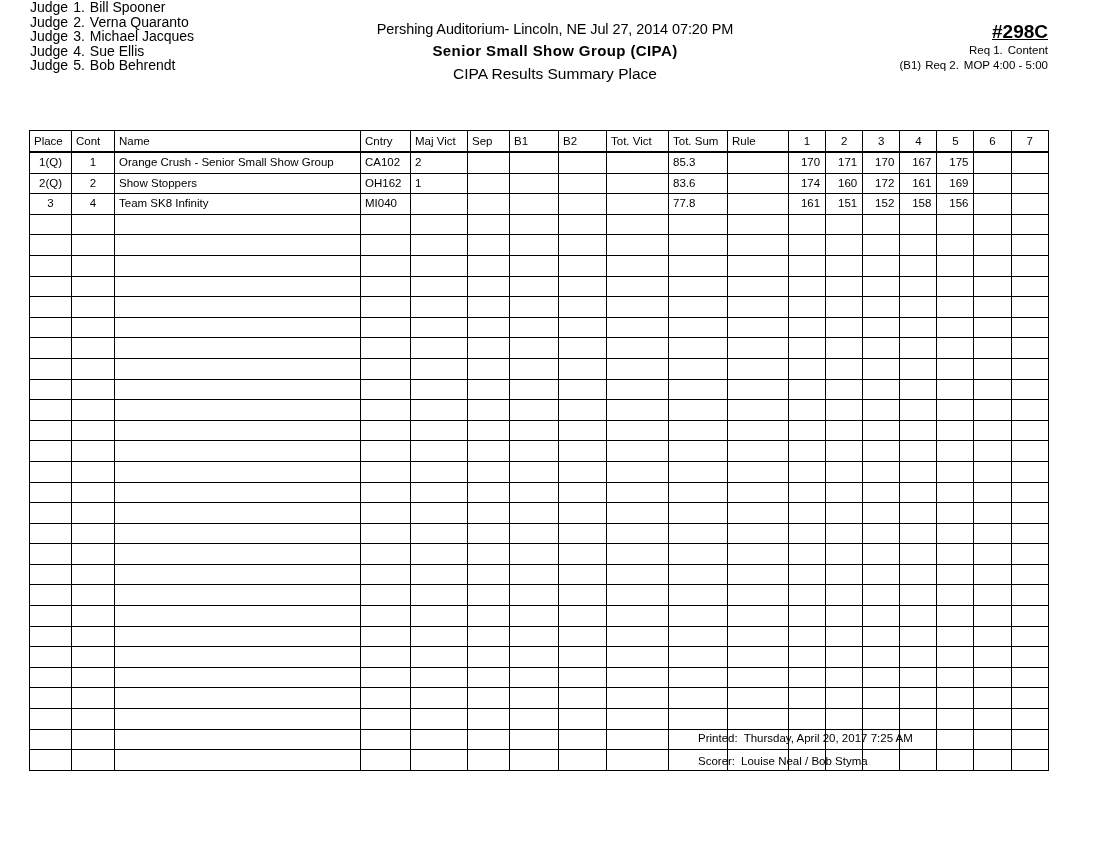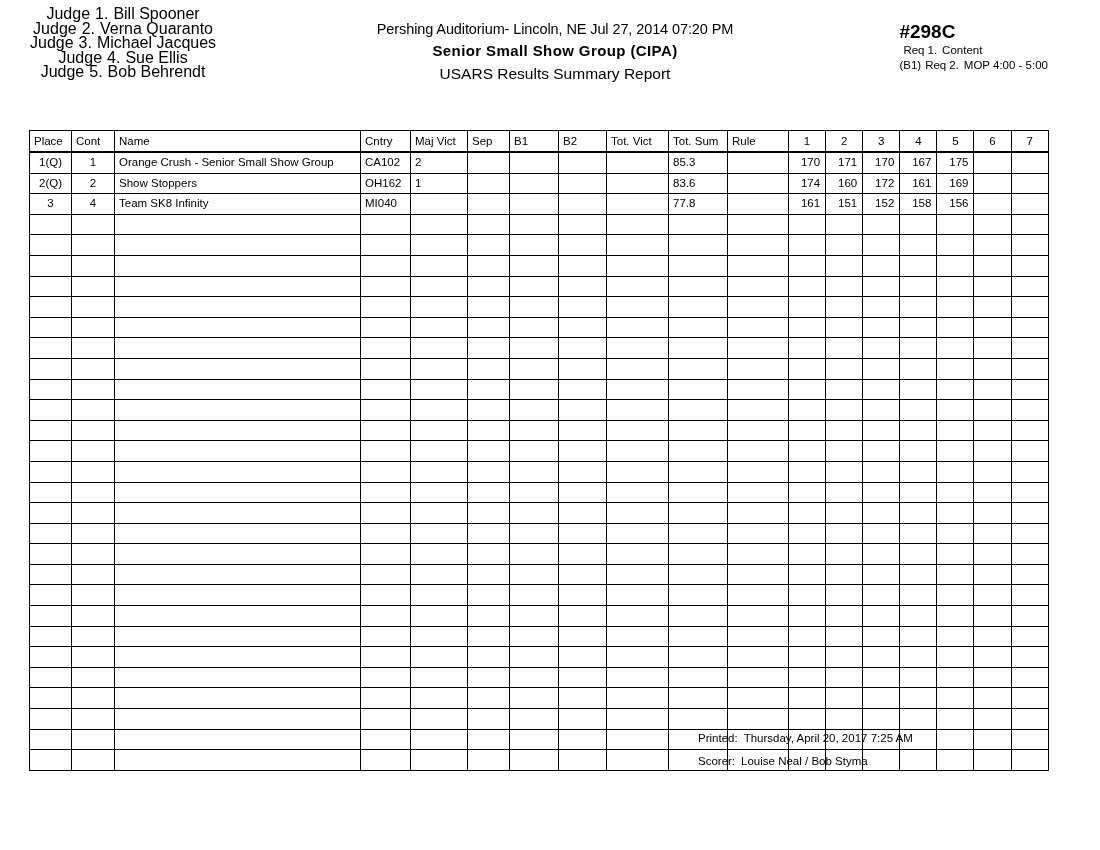--- a/index.html
+++ b/index.html
@@ -13,25 +13,24 @@
     position: relative;
     font-family: "Liberation Sans", sans-serif;
     color: #000000;
     overflow: hidden;
   }
 
   
   #judges {
     position: absolute;
     left: 30px;
-    top: 7px;
-    font-size: 16px;
+    top: 0;
+    font-size: 14px;
     line-height: 14.6px;
     white-space: nowrap;
-    text-align: center;
   }
   .judge-row { display: block; }
   .judge-row .j-word { display: inline-block; }
   .judge-row .j-num  { display: inline-block; margin-left: 5px; }
   .judge-row .j-name { display: inline-block; margin-left: 5px; }
 
   
   #header-center {
     position: absolute;
     left: 220px;
@@ -59,20 +58,22 @@
   #report-title {
     font-size: 15.5px;
     line-height: 21px;
   }
 
   
   #header-right {
     position: absolute;
     right: 52px;
     top: 21px;
+    text-align: right;
+    text-decoration: underline;
   }
   #event-number {
     font-size: 19px;
     font-weight: bold;
     line-height: 22px;
   }
   .req-line {
     font-size: 11.5px;
     line-height: 14.5px;
     white-space: nowrap;
@@ -153,21 +154,21 @@
     <div class="judge-row"><span class="j-word">Judge</span><span class="j-num">1.</span><span class="j-name">Bill Spooner</span></div>
     <div class="judge-row"><span class="j-word">Judge</span><span class="j-num">2.</span><span class="j-name">Verna Quaranto</span></div>
     <div class="judge-row"><span class="j-word">Judge</span><span class="j-num">3.</span><span class="j-name">Michael Jacques</span></div>
     <div class="judge-row"><span class="j-word">Judge</span><span class="j-num">4.</span><span class="j-name">Sue Ellis</span></div>
     <div class="judge-row"><span class="j-word">Judge</span><span class="j-num">5.</span><span class="j-name">Bob Behrendt</span></div>
   </div>
 
 <div id="header-center">
   <div id="venue-line">Pershing Auditorium- Lincoln, NE  Jul 27, 2014  07:20 PM</div>
   <div id="division-title">Senior Small Show Group (CIPA)</div>
-  <div id="report-title">USARS Results Summary Report</div>
+  <div id="report-title">CIPA Results Summary Place</div>
 </div>
 
 <div id="header-right">
   <div id="event-number">#298C</div>
   <div id="requirements">
       <div class="req-line"><span class="rq-pre"></span><span class="rq-lbl">Req</span><span class="rq-num">1.</span><span class="rq-val">Content</span></div>
       <div class="req-line"><span class="rq-pre">(B1)</span><span class="rq-lbl">Req</span><span class="rq-num">2.</span><span class="rq-val">MOP 4:00 - 5:00</span></div>
     </div>
 </div>
 

